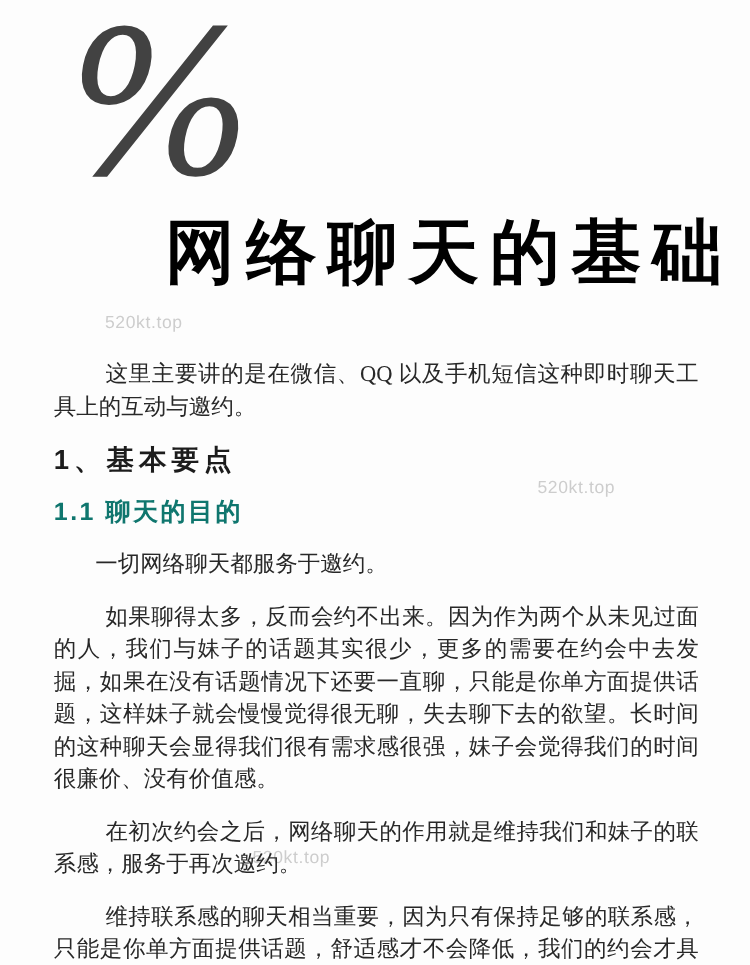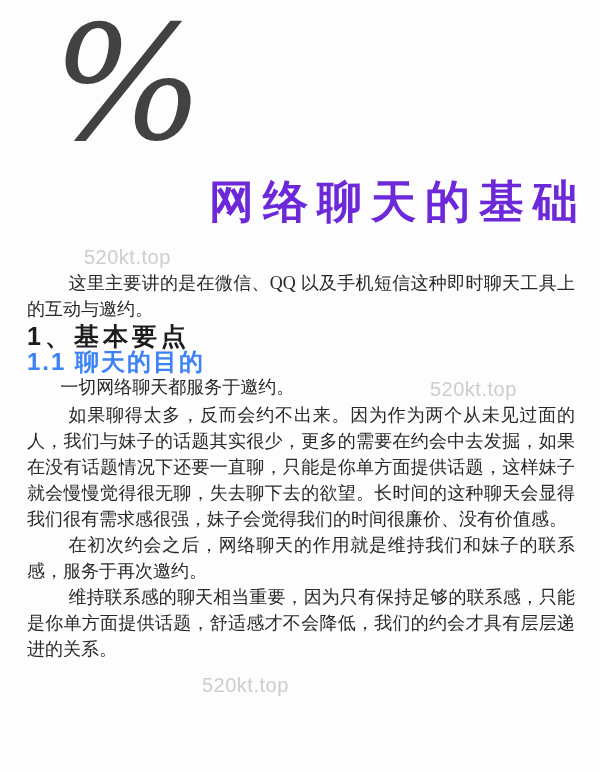--- a/index.html
+++ b/index.html
@@ -26,30 +26,30 @@
     color: #424242;
     user-select: none;
   }
   .chapter-title {
     position: absolute;
     top: 179px;
     right: 22px;
     margin-right: -9px;
     font-family: "Liberation Sans", "DejaVu Sans", sans-serif;
     font-weight: 700;
-    font-size: 45px;
+    font-size: 56px;
     line-height: 46px;
     letter-spacing: 9px;
-    color: #6d28d9;
+    color: #000000;
     white-space: nowrap;
   }
   .watermark {
     position: absolute;
     font-family: "Liberation Sans", "DejaVu Sans", sans-serif;
-    font-size: 20px;
+    font-size: 14px;
     line-height: 26px;
     letter-spacing: 0.5px;
     color: #cdcdcd;
     white-space: nowrap;
     user-select: none;
   }
   .wm-1 { top: 244px; left: 84px; }
   .wm-2 { top: 376px; left: 430px; }
   .wm-3 { top: 672px; left: 202px; }
   .body-col {
@@ -57,43 +57,43 @@
     top: 270px;
     left: 27px;
     width: 548px;
     font-size: 18px;
     line-height: 26px;
     color: #282828;
     text-align: justify;
     text-justify: inter-ideograph;
   }
   .body-col p {
-    margin: 0;
+    margin: 16px;
   }
   .para-indent {
     text-indent: 2.3em;
   }
   .heading-1 {
     margin: 17px 0 0 34px;
     font-family: "Liberation Sans", "DejaVu Sans", sans-serif;
     font-weight: 700;
-    font-size: 25px;
+    font-size: 22px;
     line-height: 28px;
     letter-spacing: 4px;
     color: #1c1c1c;
     text-align: left;
   }
   .heading-2 {
     margin: 21px 0 0 33px;
     font-family: "Liberation Sans", "DejaVu Sans", sans-serif;
     font-weight: 700;
-    font-size: 24px;
+    font-size: 20px;
     line-height: 24px;
     letter-spacing: 2px;
-    color: #3b82f6;
+    color: #0f766e;
     text-align: left;
   }
   .lead-line {
     text-indent: 1.85em;
     margin-bottom: 2px !important;
   }
 </style>
 </head>
 <body>
 

